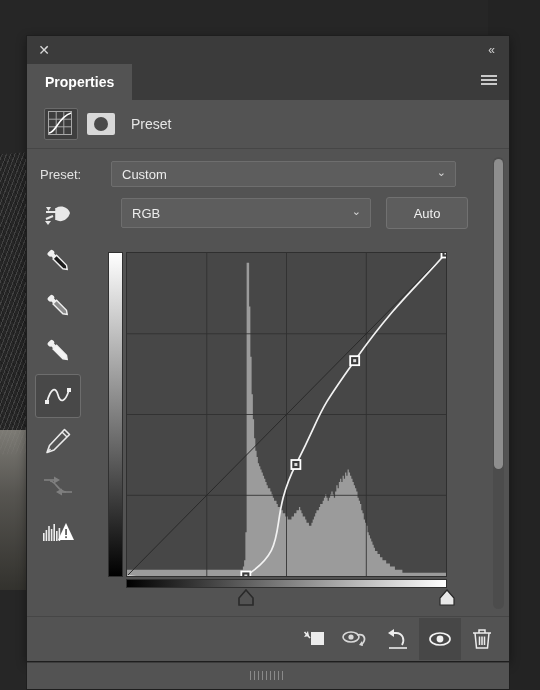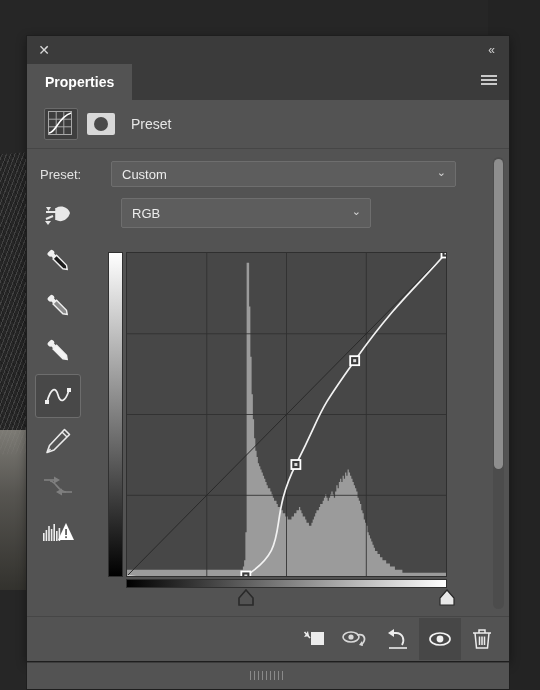--- a/index.html
+++ b/index.html
@@ -427,20 +427,23 @@
         <div class="select preset-select">
           <span>Custom</span>
           <span class="chev">⌄</span>
         </div>
       </div>
 
       <div class="channel-row">
         <div class="select channel-select">
           <span>RGB</span>
           <span class="chev">⌄</span>
+        </div>
+        <div class="auto-btn">
+          <span>Auto</span>
         </div>
       </div>
 
       <div class="tool-rail">
 
         <div class="tool">
           <svg width="30" height="26" viewBox="0 0 30 26">
             <path d="M13 5 C18 2, 25 4, 27 10 C25 17, 18 20, 13 17 Z" fill="#e8e8e8"></path>
             <path d="M13 5 L13 17" stroke="#e8e8e8" stroke-width="1.6"></path>
             <line x1="3" y1="9" x2="13" y2="9" stroke="#e8e8e8" stroke-width="2"></line>

